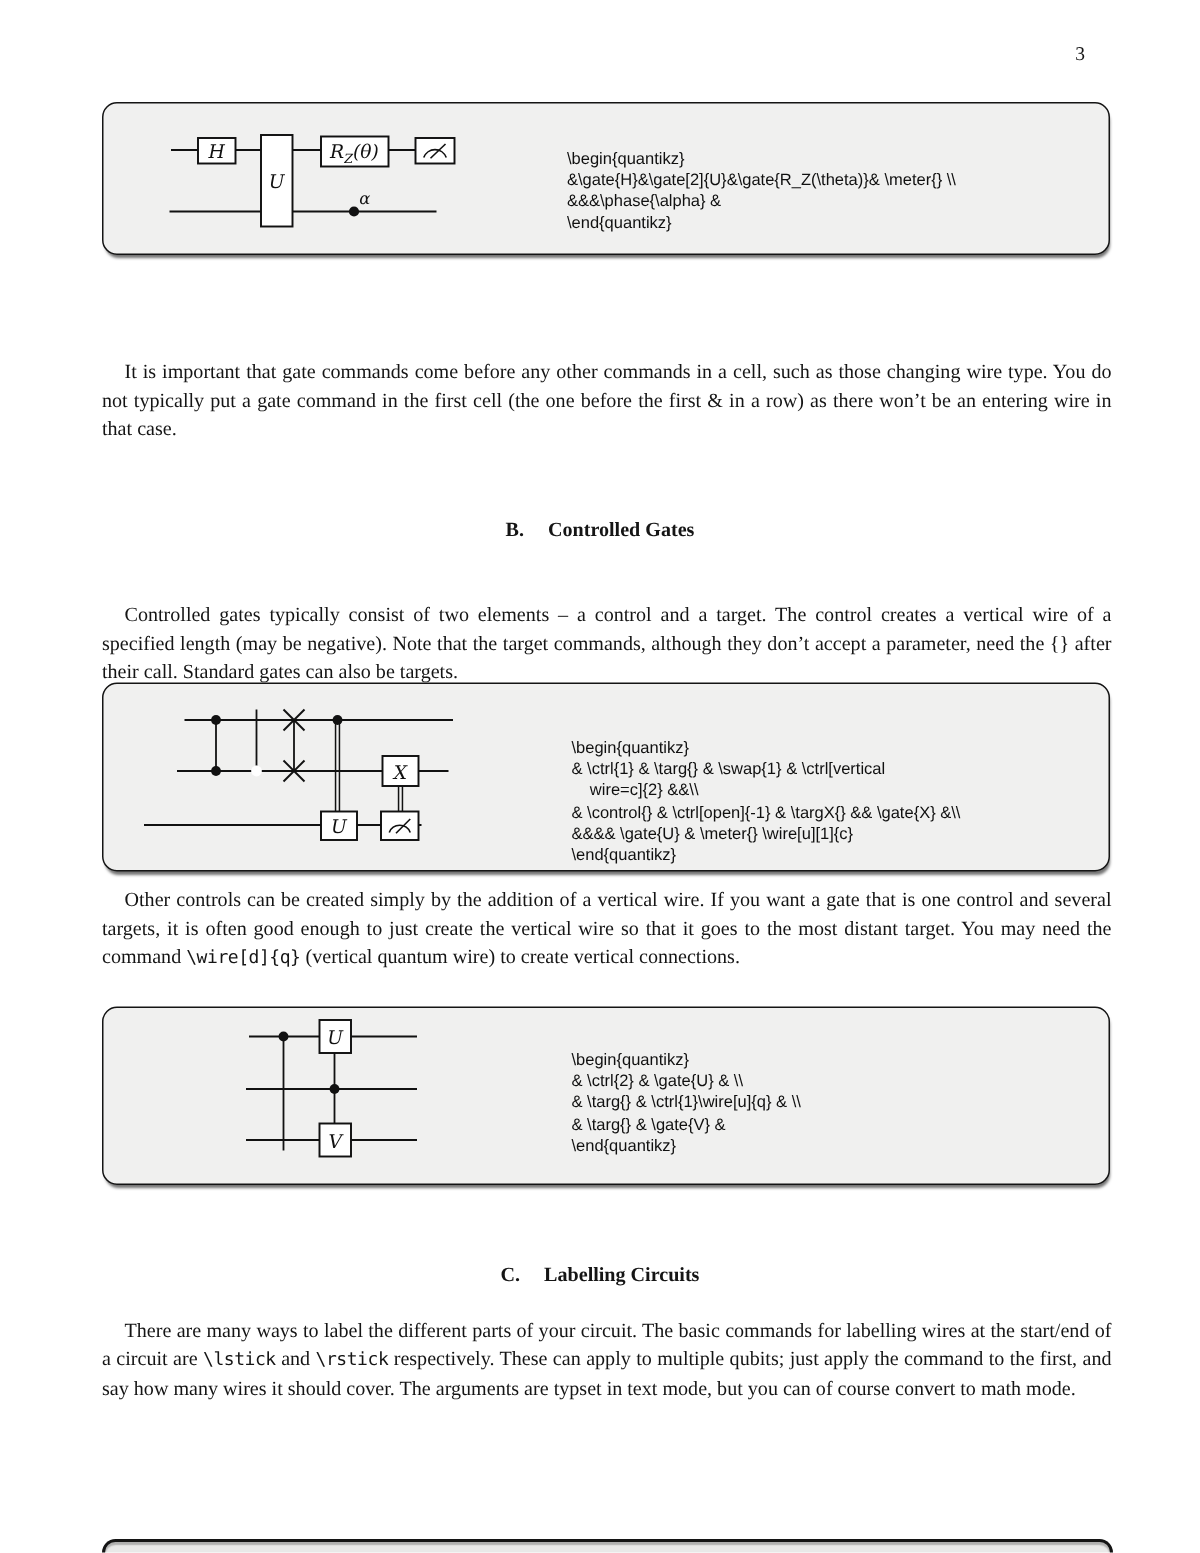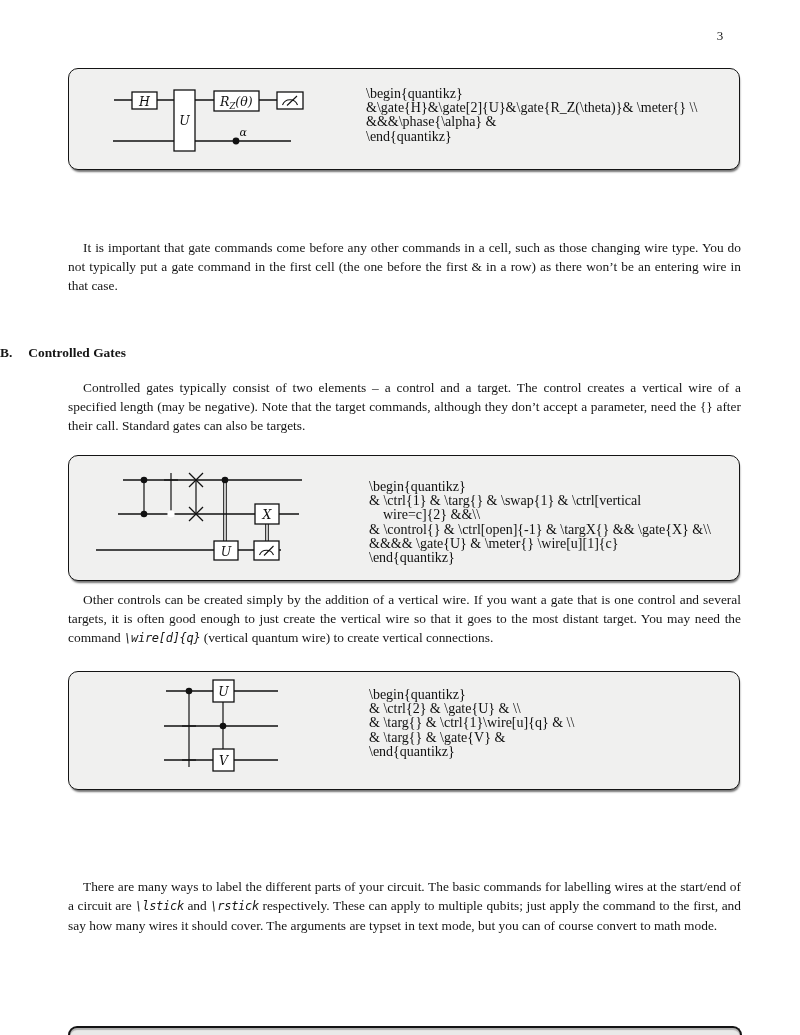--- a/index.html
+++ b/index.html
@@ -16,40 +16,39 @@
     position:absolute;left:700px;top:28px;width:40px;
     text-align:center;font-size:13px;
   }
   .para{
     position:absolute;left:68px;width:673px;margin:0;
     font-size:13.4px;line-height:19.2px;
     text-align:justify;text-indent:15px;
   }
   .heading{
     position:absolute;left:0;width:800px;margin:0;
-    font-weight:bold;font-size:13.4px;
+    text-align:center;font-weight:bold;font-size:13.4px;
   }
   .heading .sec-label{margin-right:16px;}
   .inline-code{
     font-family:"DejaVu Sans Mono", monospace;
     font-size:12px;
     letter-spacing:-0.3px;
-    font-style:italic;
   }
   .example-box{
     position:absolute;left:68px;width:670px;
     background:#f0f0ef;
     border:1.6px solid #141414;
     border-radius:10px;
     box-shadow:1px 3px 2px -1px rgba(0,0,0,0.55);
   }
   .example-box pre{
-    position:absolute;margin:0;
-    font-family:Liberation Serif, serif;
-    font-size:14px;line-height:14.2px;color:#101010;
+    position:absolute;margin:12px;
+    font-family:Liberation Sans, sans-serif;
+    font-size:11px;line-height:14.2px;color:#101010;
     white-space:pre;
   }
   .circuit-svg{position:absolute;}
   .circuit-svg line, .circuit-svg path{stroke:#111;fill:none;}
   .circuit-svg rect{fill:#ffffff;stroke:#111;}
   .circuit-svg text{
     font-family:"DejaVu Serif", serif;
     font-style:italic;fill:#111;stroke:none;
   }
   .partial-box{
@@ -94,21 +93,21 @@
 &amp;&amp;&amp;\phase{\alpha} &amp;
 \end{quantikz}</pre>
   </div>
 
   <p class="para" style="top:218px;margin-top:20px;">It is important that gate commands come before any other commands in a cell, such as those changing wire type. You do not typically put a gate command in the first cell (the one before the first &amp; in a row) as there won’t be an entering wire in that case.</p>
 
   <div class="heading" style="top:345px;">
     <span class="sec-label">B.</span><span>Controlled Gates</span>
   </div>
 
-  <p class="para" style="top:378px;">Controlled gates typically consist of two elements – a control and a target. The control creates a vertical wire of a specified length (may be negative). Note that the target commands, although they don’t accept a parameter, need the {} after their call. Standard gates can also be targets.</p>
+  <p class="para" style="top:400px;">Controlled gates typically consist of two elements – a control and a target. The control creates a vertical wire of a specified length (may be negative). Note that the target commands, although they don’t accept a parameter, need the {} after their call. Standard gates can also be targets.</p>
 
   <div class="example-box" style="top:455px;height:124px;">
     <svg class="circuit-svg" style="left:20px;top:13px;" width="220" height="98" viewBox="0 0 220 98">
 
       <line x1="34" y1="11" x2="213" y2="11" stroke-width="1.3"></line>
       <line x1="29" y1="45" x2="210" y2="45" stroke-width="1.3"></line>
       <line x1="7" y1="81" x2="192" y2="81" stroke-width="1.3"></line>
 
       <line x1="55" y1="11" x2="55" y2="45" stroke-width="1.2"></line>
       <circle cx="55" cy="11" r="3.3" fill="#111" stroke="none"></circle>
@@ -173,18 +172,21 @@
       <rect x="52" y="73" width="21" height="22" stroke-width="1.3"></rect>
       <text x="62.5" y="89" text-anchor="middle" font-size="12.5">V</text>
     </svg>
     <pre style="left:300px;top:16px;">\begin{quantikz}
 &amp; \ctrl{2} &amp; \gate{U} &amp; \\
 &amp; \targ{} &amp; \ctrl{1}\wire[u]{q} &amp; \\
 &amp; \targ{} &amp; \gate{V} &amp;
 \end{quantikz}</pre>
   </div>
 
+  <div class="heading" style="top:842px;">
+    <span class="sec-label">C.</span><span>Labelling Circuits</span>
+  </div>
 
   <p class="para" style="top:877px;"><span>There are many ways to label the different parts of your circuit. The basic commands for labelling wires at the start/end of a circuit are </span><span class="inline-code">\lstick</span><span> and </span><span class="inline-code">\rstick</span><span> respectively. These can apply to multiple qubits; just apply the command to the first, and say how many wires it should cover. The arguments are typset in text mode, but you can of course convert to math mode.</span></p>
 
   <div class="partial-box"></div>
 
 </div>
 
 </body></html>

